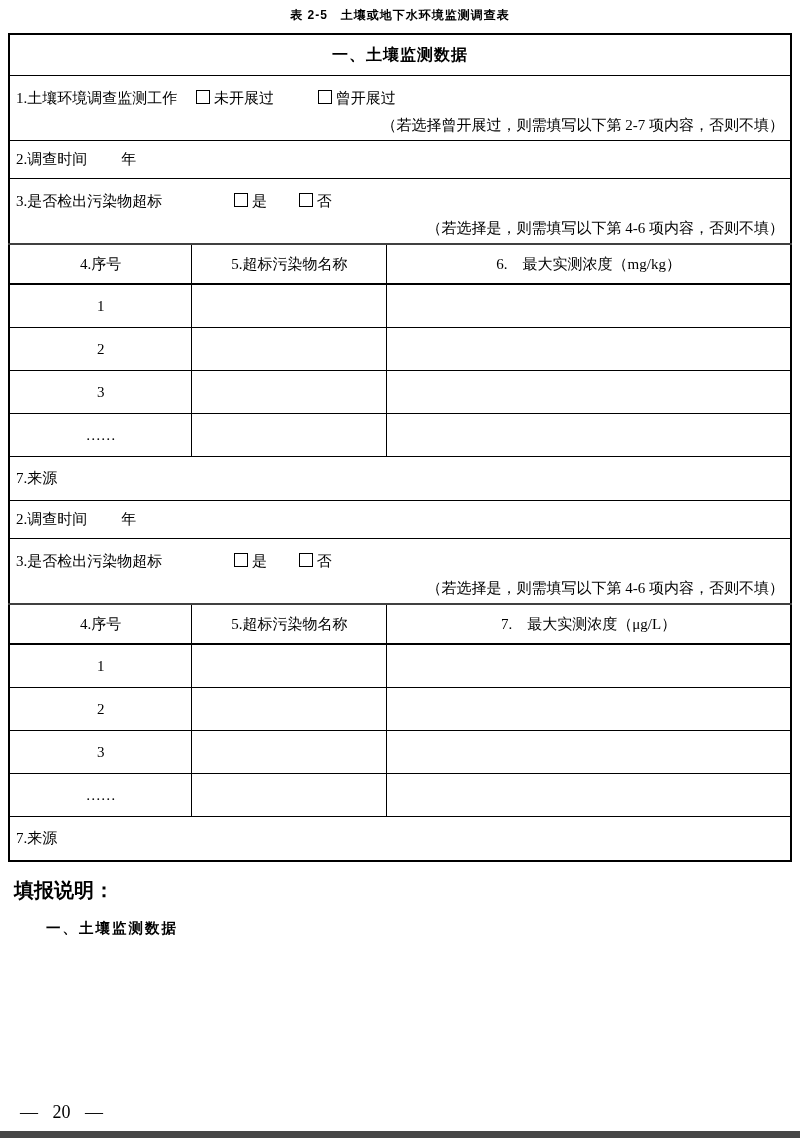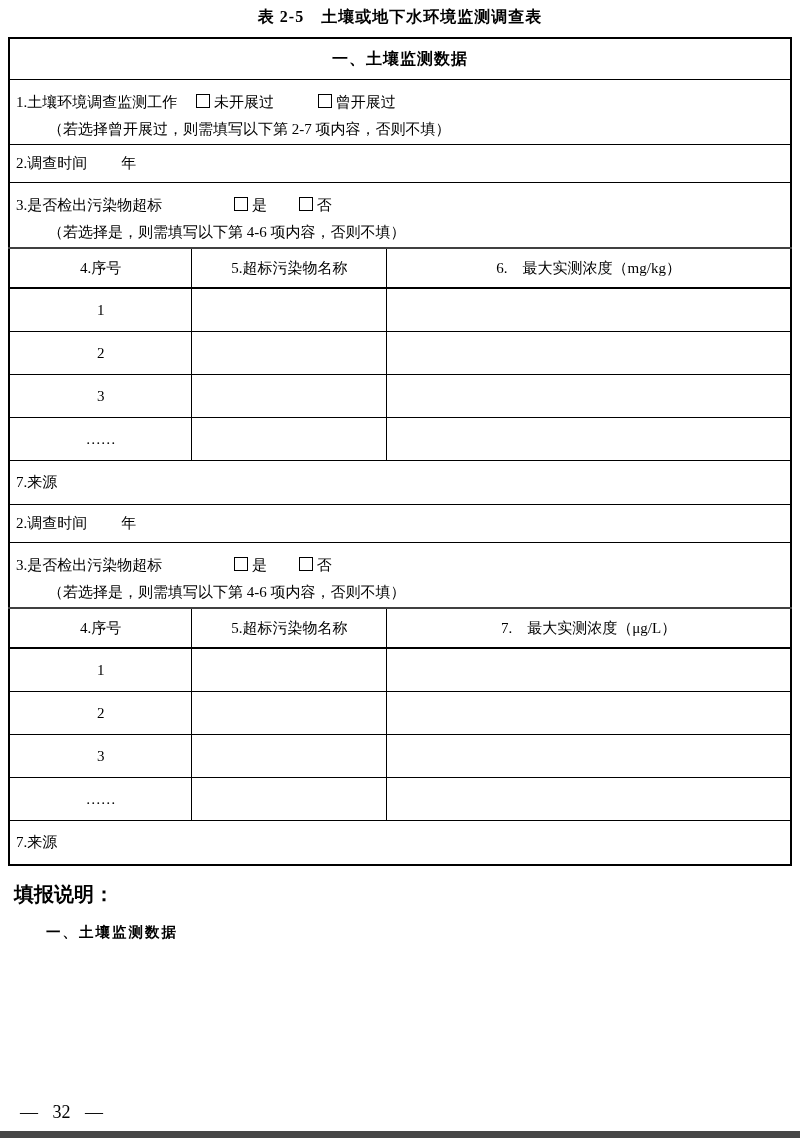--- a/index.html
+++ b/index.html
@@ -2,42 +2,42 @@
 <html><head>
 <meta charset="utf-8">
 <style>
   html, body { margin: 0; padding: 0; background: #ffffff; }
   body {
     width: 800px; height: 1138px; position: relative; overflow: hidden;
     font-family: "Liberation Serif", "DejaVu Serif", serif;
     color: #000;
   }
   .doc-title {
-    text-align: center; font-weight: bold; font-size: 16px;
+    text-align: center; font-weight: bold; font-size: 12px;
     padding-top: 7px; letter-spacing: 1px;
-    font-family: Liberation Serif, serif;
+    font-family: Liberation Sans, sans-serif;
   }
   table.survey {
     border-collapse: collapse; table-layout: fixed;
     width: 784px; margin: 9px 8px 0 8px;
     border: 2px solid #000;
   }
   table.survey td {
     border: 1px solid #000; font-size: 15px; padding: 0 6px;
     vertical-align: middle; overflow: hidden;
   }
   tr.sec-row td {
     text-align: center; font-weight: bold; font-size: 16px; height: 40px;
     font-family: "Liberation Sans", "DejaVu Sans", sans-serif;
     letter-spacing: 1px;
   }
   tr.item-2l td { height: 56px; padding-top: 8px; }
   tr.item-1l td { height: 37px; }
   .qline { line-height: 27px; white-space: nowrap; }
-  .qnote { line-height: 27px; padding-left: 32px; white-space: nowrap; }
+  .qnote { line-height: 27px; padding-left: 32px; white-space: nowrap; text-align: right; }
   .opt { white-space: nowrap; cursor: default; }
   .cb {
     display: inline-block; width: 12px; height: 12px;
     border: 1px solid #000; margin-right: 4px; vertical-align: -1px;
   }
   .ml-1 { margin-left: 15px; }
   .ml-2 { margin-left: 40px; }
   .ml-3 { margin-left: 68px; }
   .ml-4 { margin-left: 28px; }
   .year-suffix { margin-left: 34px; }
@@ -186,14 +186,14 @@
       <td colspan="3">7.来源</td>
     </tr>
   </tbody>
 </table>
 
 <div class="notes">
   <div class="notes-title">填报说明：</div>
   <div class="notes-sub">一、土壤监测数据</div>
 </div>
 
-<div class="page-number">— 32 —</div>
+<div class="page-number">— 20 —</div>
 <div class="bottom-bar"></div>
 
 </body></html>

